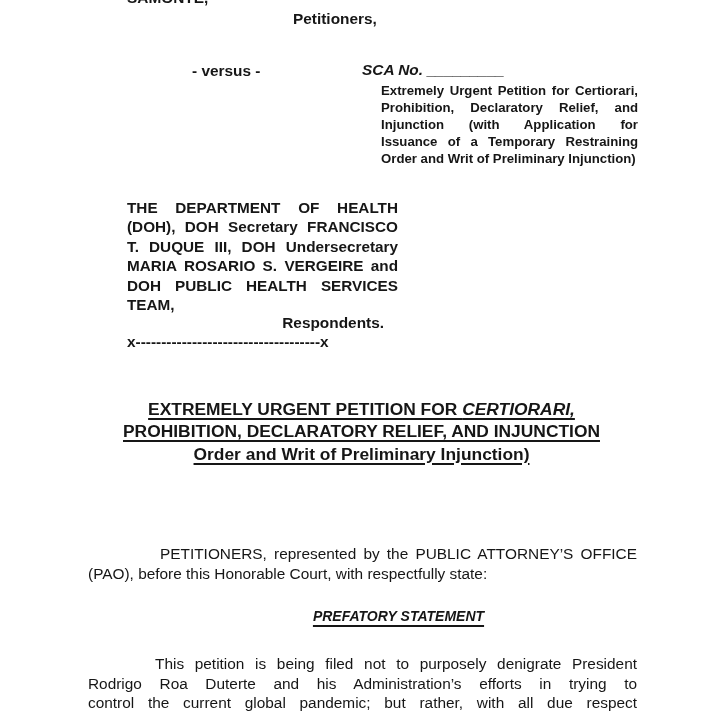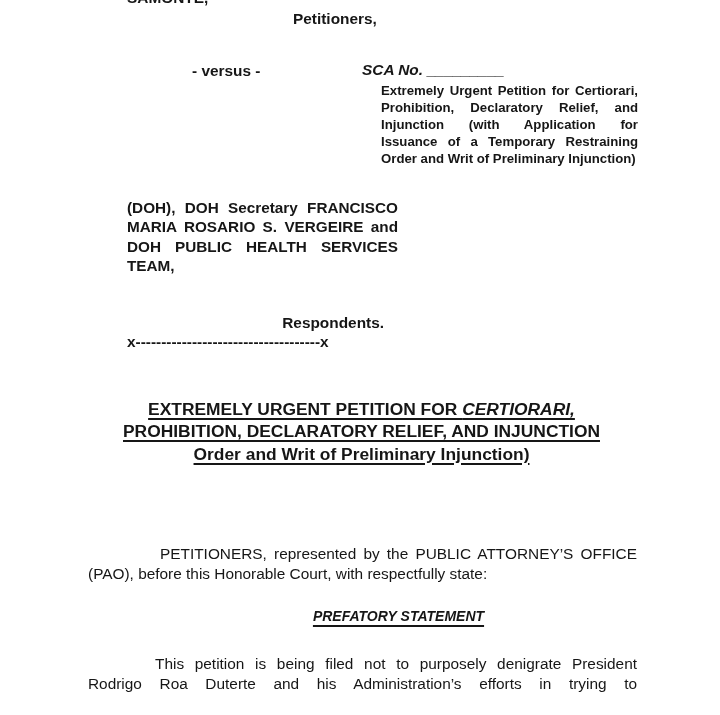--- a/index.html
+++ b/index.html
@@ -59,21 +59,23 @@
 
   <div class="abs" style="left:381px;top:83px;width:257px;">
     <div class="note-sz jl">Extremely Urgent Petition for Certiorari,</div>
     <div class="note-sz jl">Prohibition, Declaratory Relief, and</div>
     <div class="note-sz jl">Injunction (with Application for</div>
     <div class="note-sz jl">Issuance of a Temporary Restraining</div>
     <div class="note-sz ln">Order and Writ of Preliminary Injunction)</div>
   </div>
 
   <div class="abs" style="left:127px;top:198px;width:271px;">
+    <div class="resp-sz jl">THE DEPARTMENT OF HEALTH</div>
     <div class="resp-sz jl">(DOH), DOH Secretary FRANCISCO</div>
+    <div class="resp-sz jl">T. DUQUE III, DOH Undersecretary</div>
     <div class="resp-sz jl">MARIA ROSARIO S. VERGEIRE and</div>
     <div class="resp-sz jl">DOH PUBLIC HEALTH SERVICES</div>
     <div class="resp-sz ln">TEAM,</div>
   </div>
 
   <div class="abs b body-sz ln" style="left:127px;top:332px;">x------------------------------------x</div>
 
   <div class="abs b body-sz right" style="left:127px;top:313px;width:257px;">Respondents.</div>
 
   <div class="abs" style="left:86px;top:398px;width:551px;">
@@ -85,15 +87,16 @@
   <div class="abs" style="left:88px;top:524px;width:549px;">
     <div class="body-sz jl ind72">PETITIONERS, represented by the PUBLIC ATTORNEY’S OFFICE</div>
     <div class="body-sz ln">(PAO), before this Honorable Court, with respectfully state:</div>
   </div>
 
   <div class="abs heading" style="left:123px;top:605px;width:551px;">PREFATORY STATEMENT</div>
 
   <div class="abs" style="left:88px;top:654px;width:549px;">
     <div class="body-sz jl ind67">This petition is being filed not to purposely denigrate President</div>
     <div class="body-sz jl">Rodrigo Roa Duterte and his Administration’s efforts in trying to</div>
+    <div class="body-sz jl">control the current global pandemic; but rather, with all due respect</div>
   </div>
 
 </div>
 
 </body></html>

